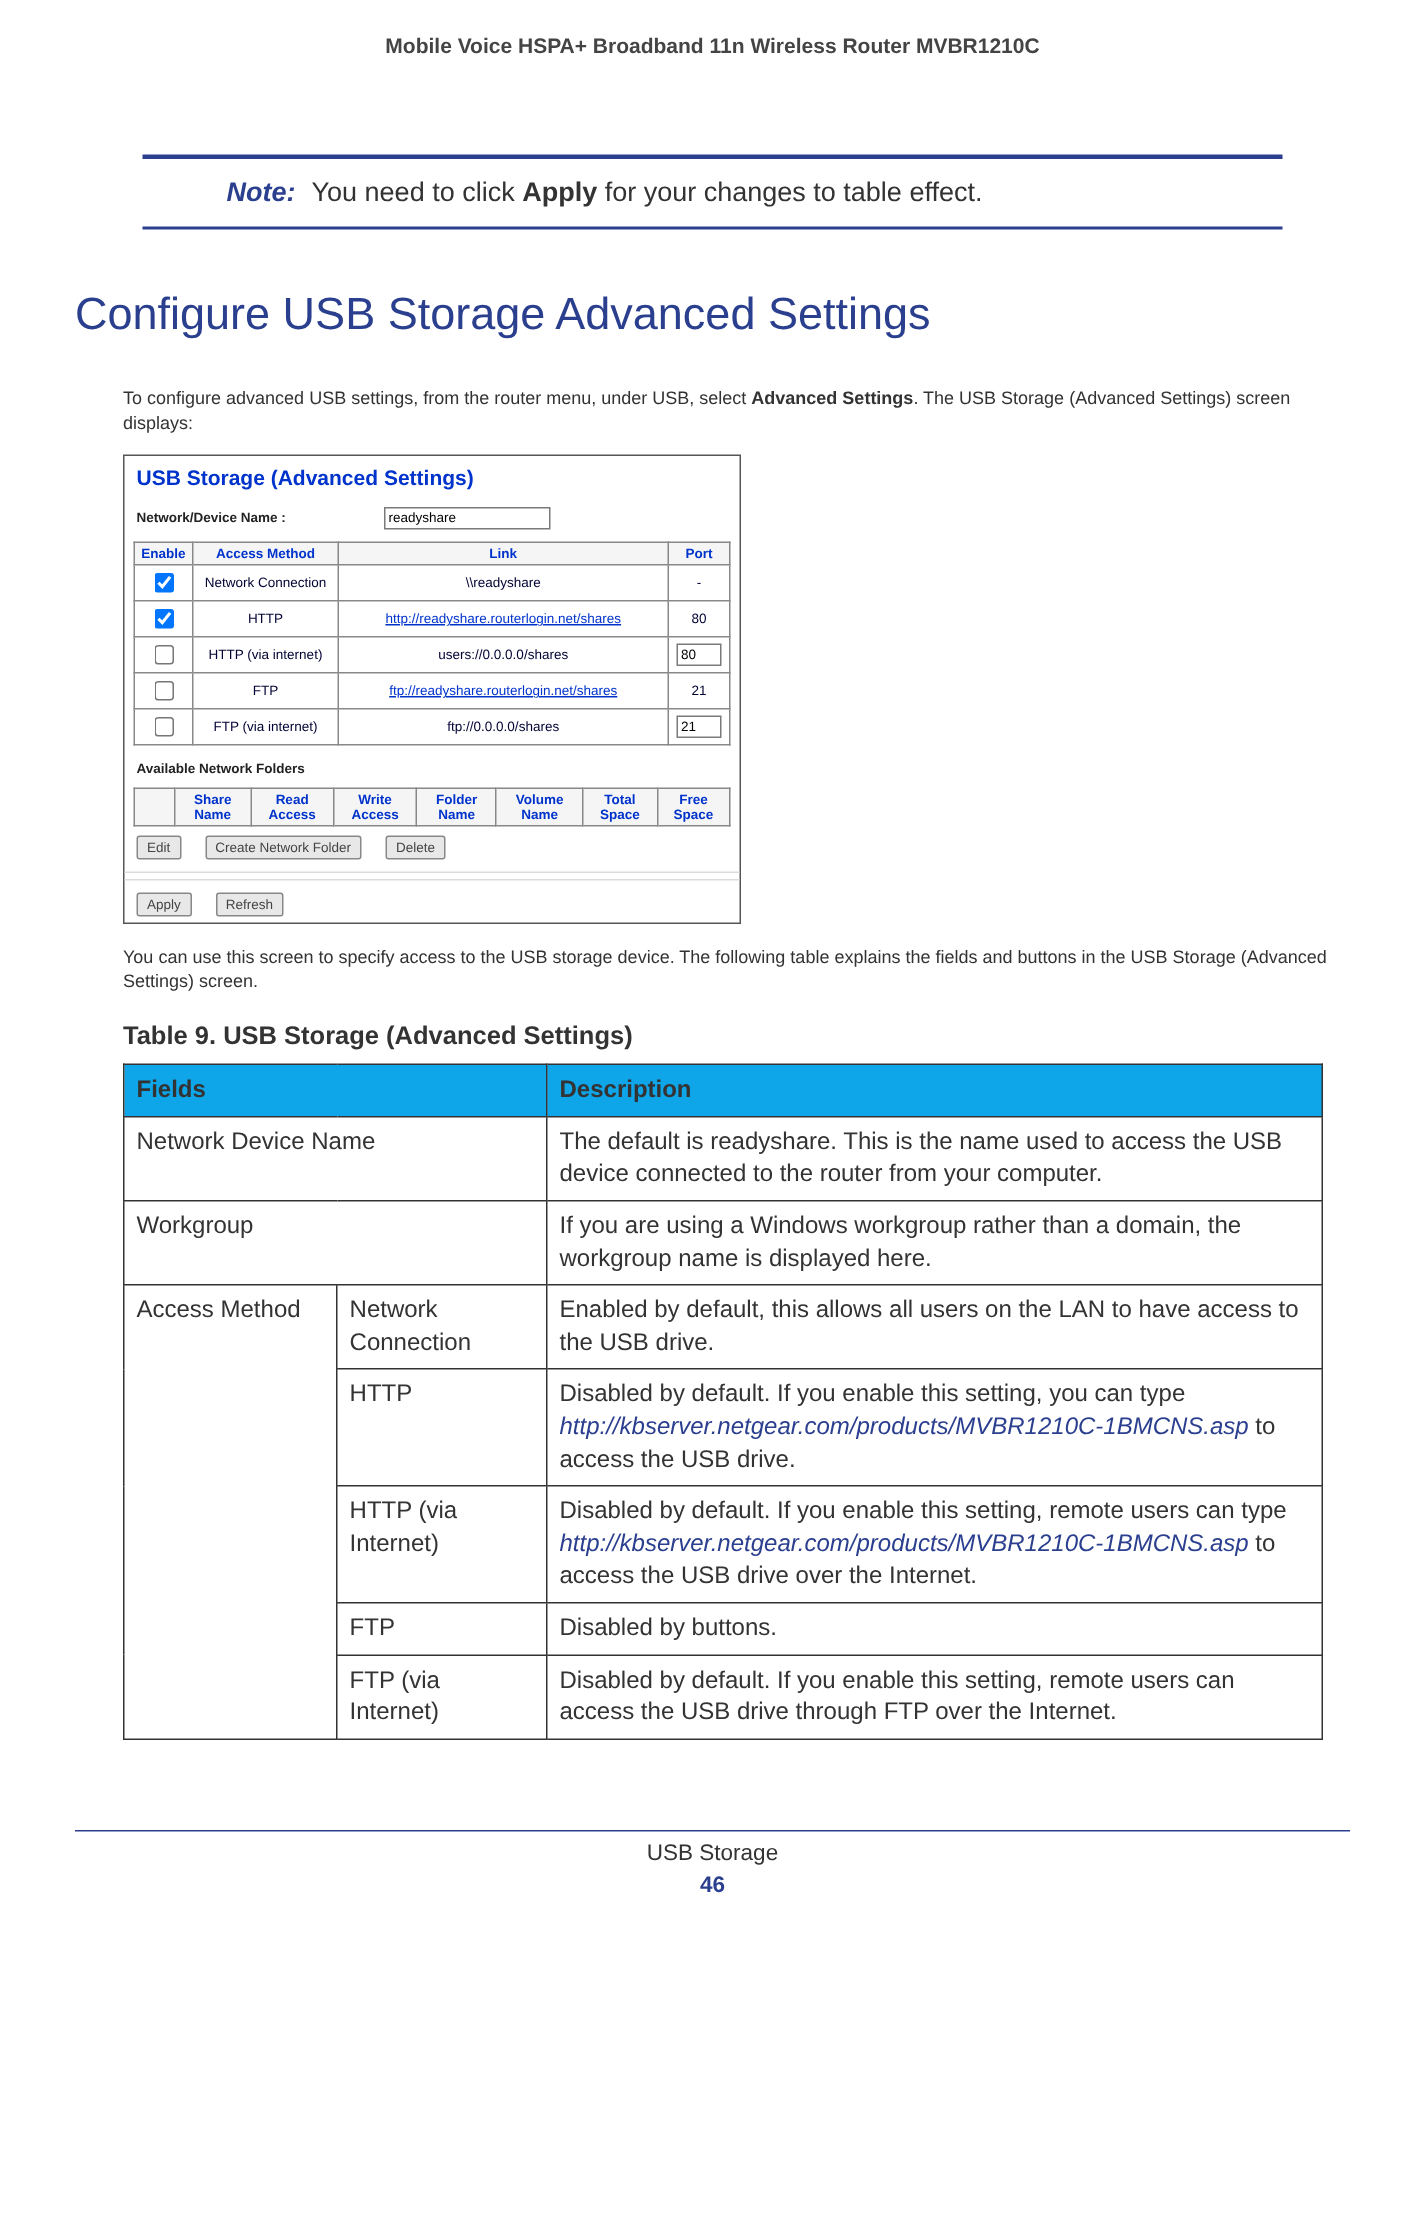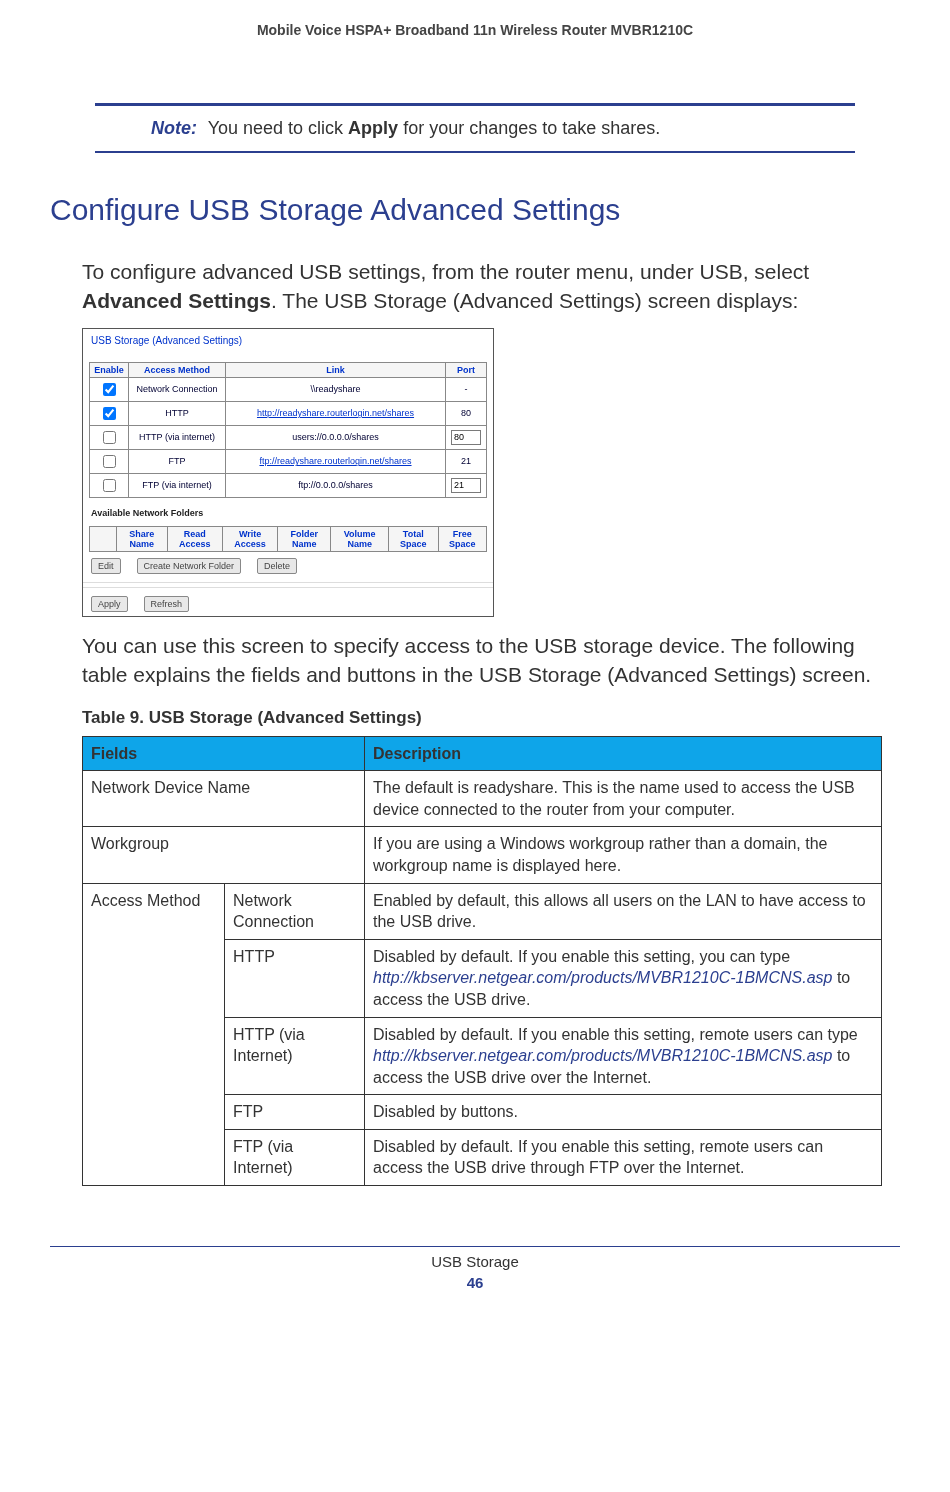--- a/index.html
+++ b/index.html
@@ -36,39 +36,39 @@
   .note-label { font-style: italic; font-weight: bold; color: #2b3f8f; margin-right: 6px; text-align: right;}
   .h1-title {
     font-family: "Trebuchet MS", "Segoe UI", sans-serif;
     font-size: 30px;
     color: #2b3f8f;
     font-weight: 500;
     margin: 40px 0 30px 0;
     padding-left: 0;
   }
   .body-p {
-    font-size: 21px;
+    font-size: 12px;
     line-height: 1.4;
     color: #333;
     margin: 0 0 12px 0;
   }
   .indent { margin-left: 32px; margin-right: 10px; }
 
   
   .screenshot {
     margin-left: 32px;
     width: 410px;
     border: 1px solid #555;
     background: #fff;
     font-family: Tahoma, Arial, sans-serif;
     font-size: 9px;
     color: #003;
     margin-bottom: 14px;
   }
-  .sshot-title { color: #0033cc; font-weight: normal; padding: 6px 8px 10px 8px; font-size: 10px;}
+  .sshot-title { color: #0033cc; font-weight: bold; padding: 6px 8px 10px 8px; font-size: 14px;}
   .sshot-field { padding: 2px 8px; display:flex; align-items:center; }
   .sshot-field label { width: 165px; font-weight: bold; color:#222;}
   .sshot-field input[type=text] { width: 105px; height: 13px; font-size:9px; border:1px solid #7a7a7a; padding:0 2px;}
   .sshot-tbl { border-collapse: collapse; margin: 6px 6px 2px 6px; width: calc(100% - 12px); }
   .sshot-tbl th, .sshot-tbl td { border: 1px solid #888; padding: 2px 3px; font-size:9px; text-align:center; }
   .sshot-tbl th { color:#0033cc; background:#f5f5f5; font-weight:bold; }
   .sshot-tbl .lnk { color:#0033cc; text-decoration: underline; }
   .port-input { width:24px; height:11px; font-size:9px; border:1px solid #7a7a7a; text-align:left;}
   .sshot-subhdr { font-weight:bold; padding:8px 8px 2px 8px; color:#222;}
   .sshot-btnrow { padding: 4px 8px; display:flex; gap:16px; }
@@ -100,33 +100,37 @@
 </style>
 </head>
 <body>
 
 <div class="page">
   <div class="doc-header">Mobile Voice HSPA+ Broadband 11n Wireless Router MVBR1210C</div>
 
   <div class="note-box">
     <div class="note-rule-top"></div>
     <div class="note-content">
-      <span class="note-label">Note:</span><span> You need to click </span><b>Apply</b><span> for your changes to take shares.</span>
+      <span class="note-label">Note:</span><span> You need to click </span><b>Apply</b><span> for your changes to table effect.</span>
     </div>
     <div class="note-rule-bottom"></div>
   </div>
 
   <div class="h1-title">Configure USB Storage Advanced Settings</div>
 
   <p class="body-p indent">
     <span>To configure advanced USB settings, from the router menu, under USB, select </span><b>Advanced Settings</b><span>. The USB Storage (Advanced Settings) screen displays:</span>
   </p>
 
   <div class="screenshot">
     <div class="sshot-title">USB Storage (Advanced Settings)</div>
+    <div class="sshot-field">
+      <label>Network/Device Name :</label>
+      <input type="text" value="readyshare" style="">
+    </div>
     <table class="sshot-tbl">
       <tbody>
           <tr>
         <th style="width:32px">Enable</th>
         <th style="width:90px">Access Method</th>
         <th>Link</th>
         <th style="width:34px">Port</th>
       </tr>
       </tbody>
         <tbody id="sshot-rows">

